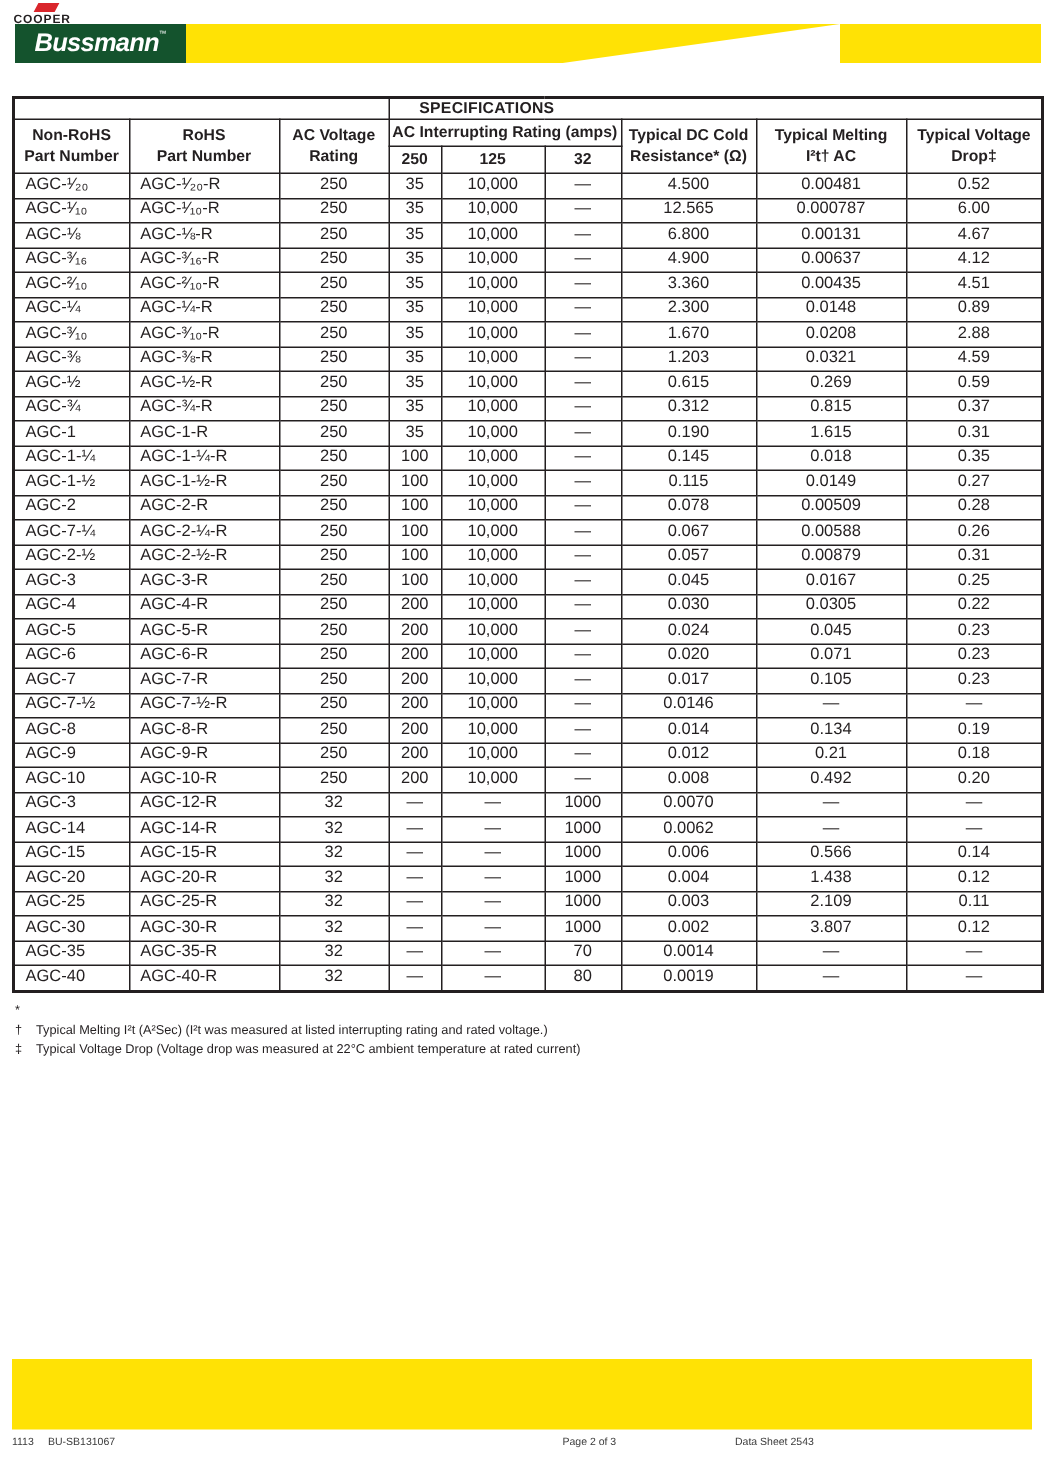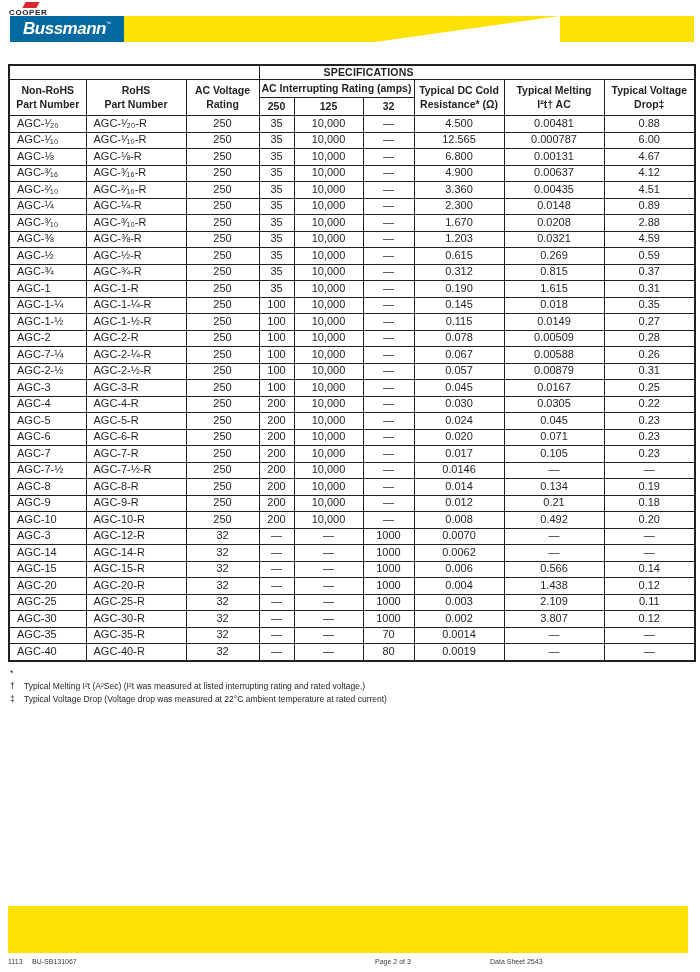--- a/index.html
+++ b/index.html
@@ -8,35 +8,35 @@
     font-family:"Liberation Sans","DejaVu Sans",sans-serif;color:#231f20;
     overflow:hidden;
   }
   
   .brand{position:absolute;left:0;top:0;width:700px;height:46px;}
   .cooper-flag{position:absolute;left:24px;top:2px;width:14px;height:6px;
     background:#d9262c;transform:skewX(-28deg);}
   .cooper-text{position:absolute;left:9px;top:8px;font-size:8px;font-weight:bold;
     letter-spacing:0.6px;color:#231f20;}
   .buss-box{position:absolute;left:10px;top:16px;width:114px;height:26px;
-    background:#0369a1;display:flex;align-items:center;justify-content:center;}
+    background:#14532d;display:flex;align-items:center;justify-content:center;}
   .buss-text{color:#ffffff;font-weight:bold;font-style:italic;font-size:17px;
     letter-spacing:-0.5px;}
   .buss-tm{color:#ffffff;font-size:5px;vertical-align:top;position:relative;top:-6px;}
   .band-left{position:absolute;left:124px;top:16px;width:436px;height:26px;
     clip-path:polygon(0 0,100% 0,57.6% 100%,0 100%);}
   .band-right{position:absolute;left:560px;top:16px;width:134px;height:26px;}
   
   .tbl-wrap{position:absolute;left:8px;top:64px;}
   table{border-collapse:collapse;table-layout:fixed;width:686px;border:2px solid #231f20;}
   td,th{border:1px solid #231f20;padding:0;text-align:center;font-size:11px;
     height:15.5px;line-height:1.05;white-space:nowrap;overflow:hidden;color:#231f20;}
   thead td{font-weight:bold;font-size:10.5px;}
   .spec-row td{height:13px;}
-  .spec-cell{text-align:left;padding-left:64px;letter-spacing:0.2px;}
+  .spec-cell{text-align:left;padding-left:20px;letter-spacing:0.2px;}
   .hdr2 td{height:17px;}
   .two-line{line-height:1.25;margin-left:46px;}
   td.pn{text-align:left;padding-left:7px;}
   
   .footnotes{position:absolute;left:10px;top:667px;font-size:8.5px;line-height:13px;color:#231f20;}
   .fn-line{display:flex;}
   .fn-sym{width:14px;flex:none;}
   
   .bottom-band{position:absolute;left:8px;top:906px;width:680px;height:47px;}
   .yellow{background:#ffe205;}
@@ -114,21 +114,21 @@
     <tbody>
         <tr>
           <td class="pn">AGC-¹⁄₂₀</td>
           <td class="pn">AGC-¹⁄₂₀-R</td>
           <td>250</td>
           <td>35</td>
           <td>10,000</td>
           <td>—</td>
           <td>4.500</td>
           <td>0.00481</td>
-          <td>0.88</td>
+          <td>0.52</td>
         </tr>
         <tr>
           <td class="pn">AGC-¹⁄₁₀</td>
           <td class="pn">AGC-¹⁄₁₀-R</td>
           <td>250</td>
           <td>35</td>
           <td>10,000</td>
           <td>—</td>
           <td>12.565</td>
           <td>0.000787</td>

